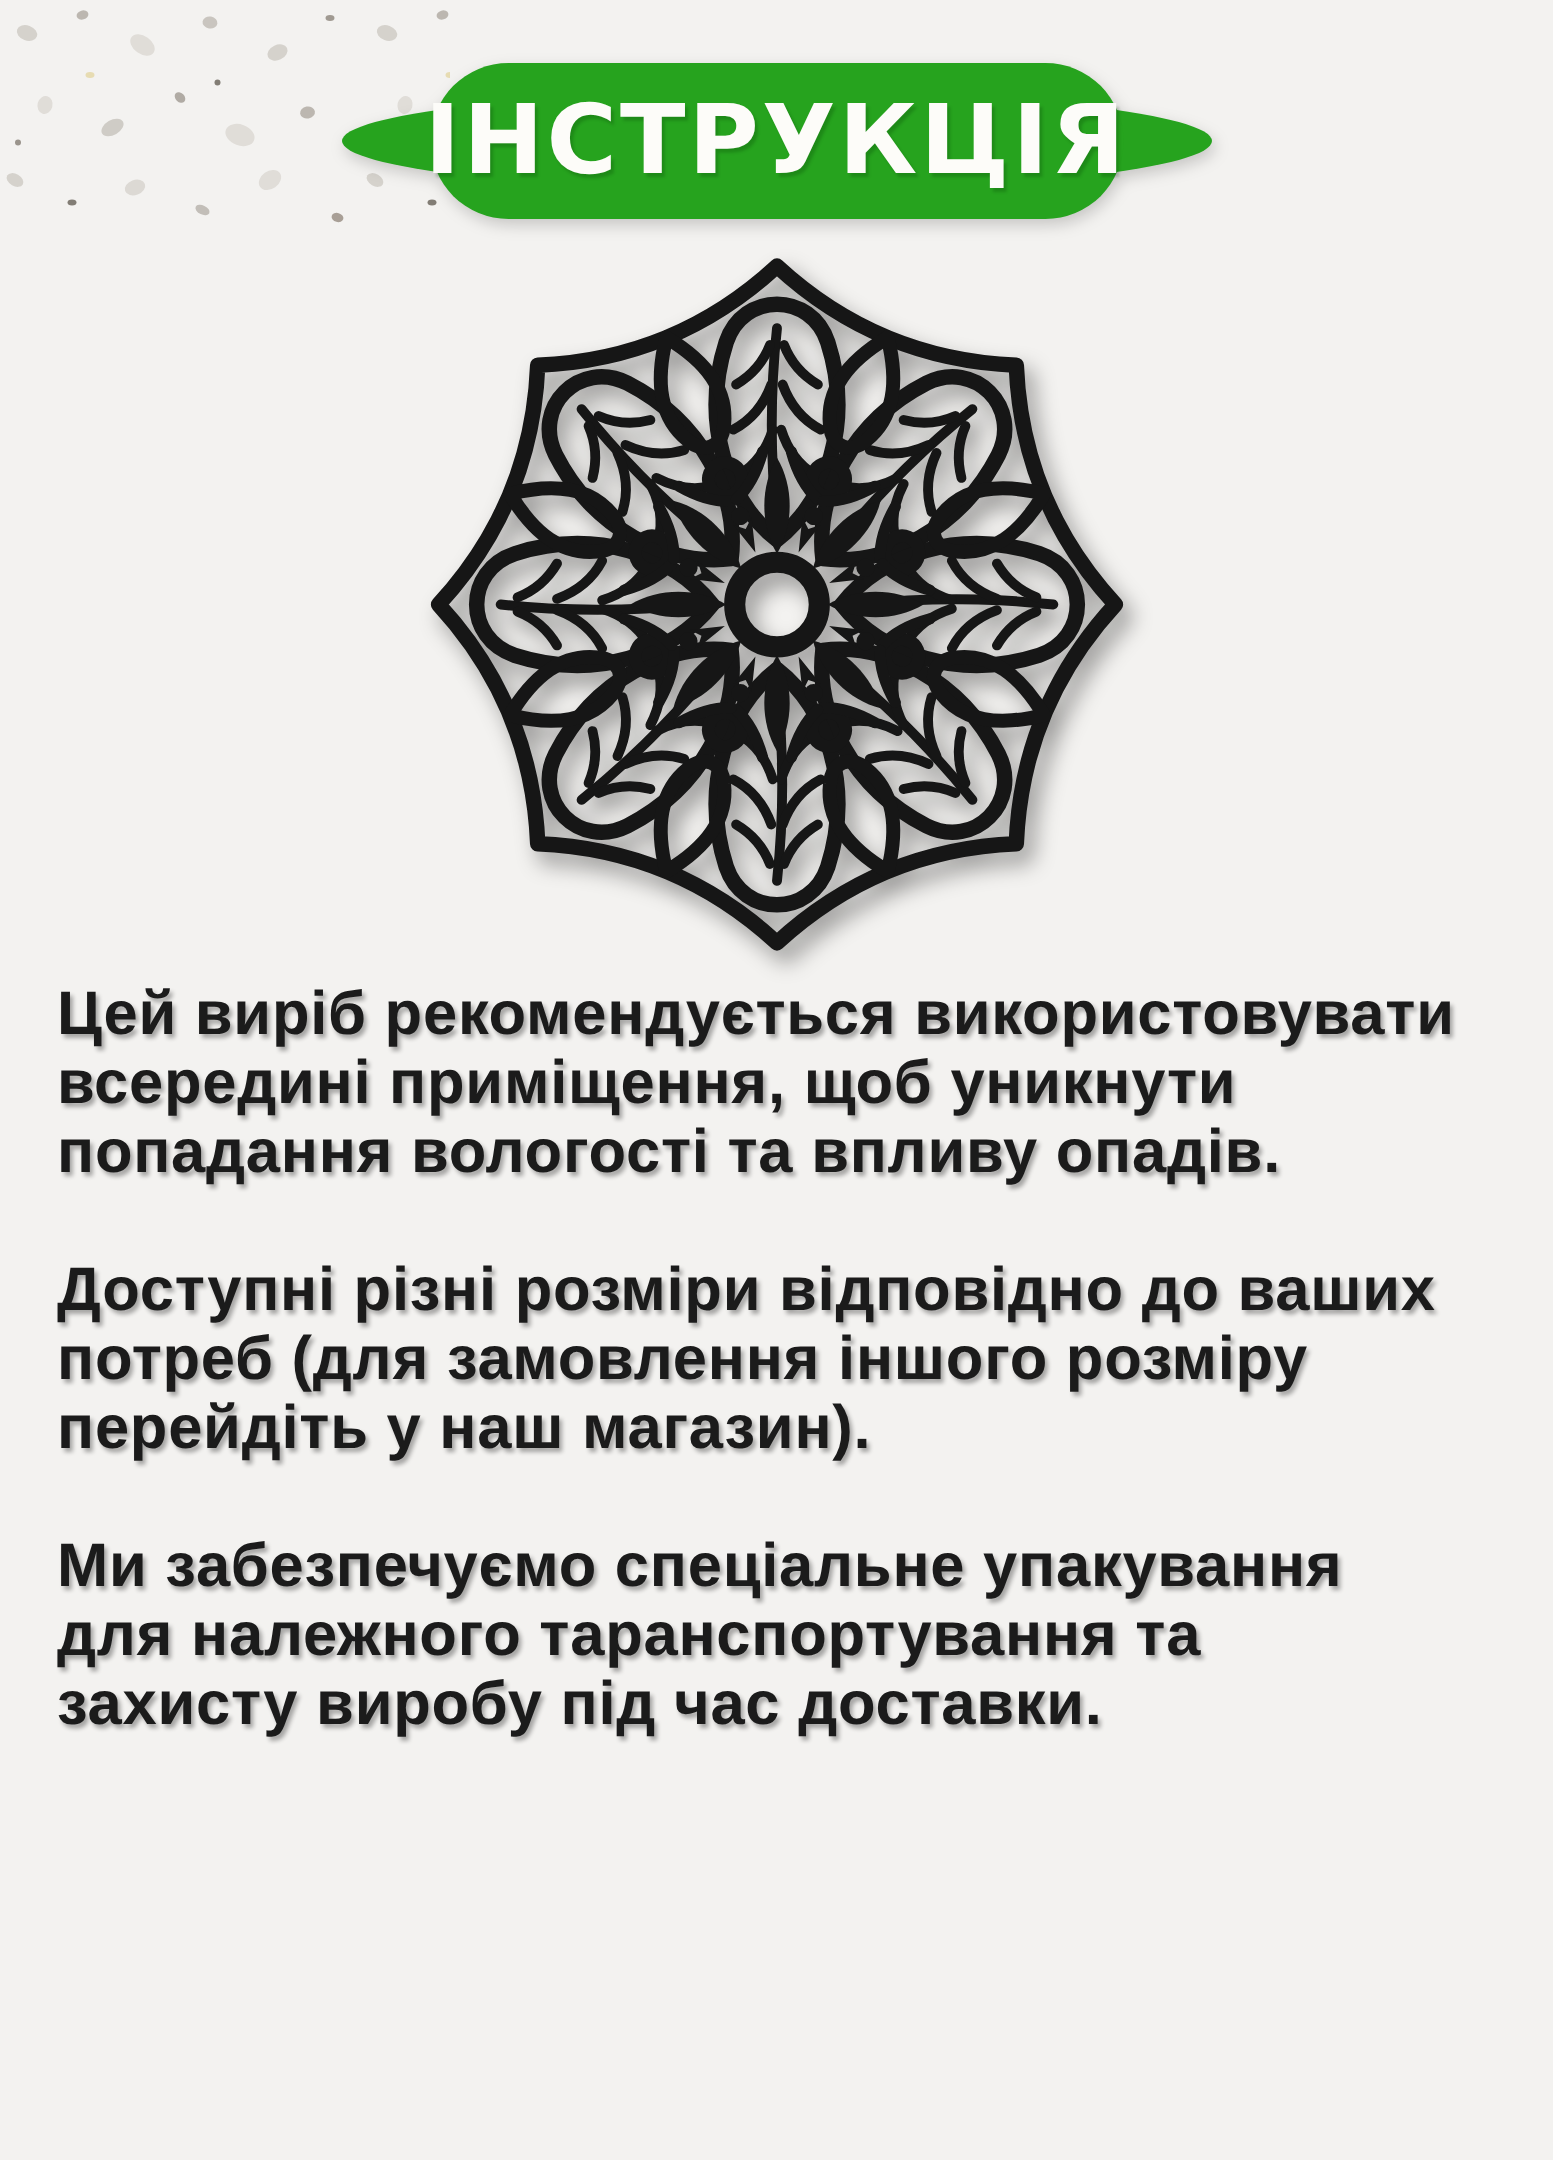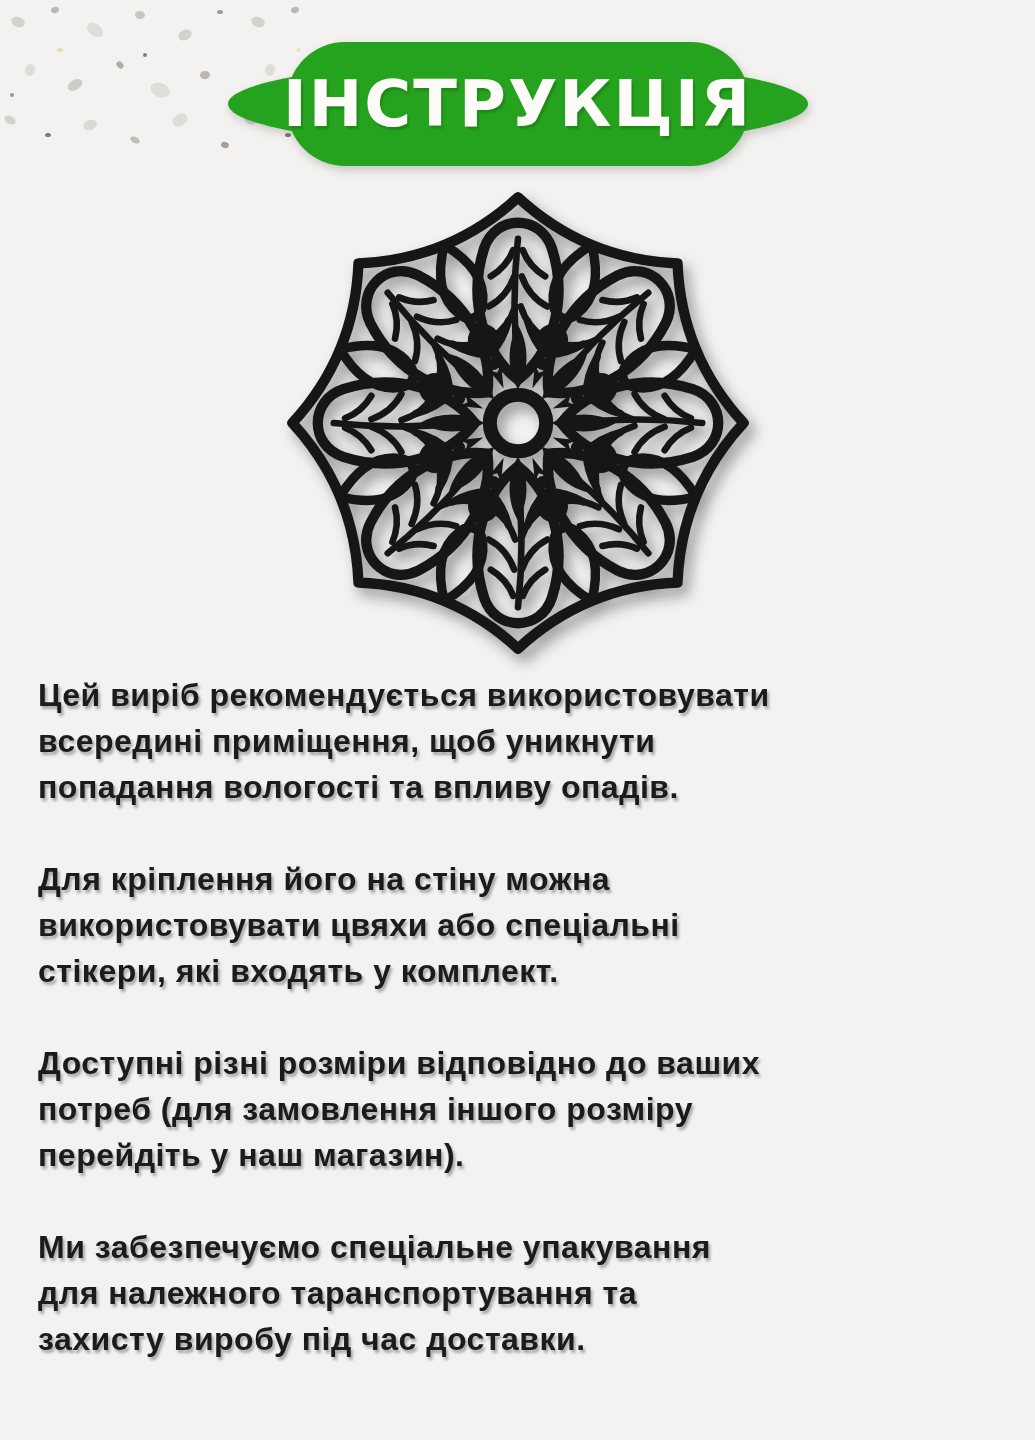--- a/index.html
+++ b/index.html
@@ -23,21 +23,21 @@
     position: relative;
     z-index: 1;
     width: 100%;
     height: 100%;
   }
 
   
   .badge {
     position: relative;
     width: 580px;
-    height: 124px;
+    height: 104px;
     margin: 42px auto 0;
     filter: drop-shadow(2px 4px 5px rgba(0,0,0,0.18));
   }
   .badge-ellipse {
     position: absolute;
     left: 0; right: 0;
     top: 19px; bottom: 19px;
     background: var(--green, #26a31e);
     border-radius: 50%;
   }
@@ -75,21 +75,21 @@
     filter: drop-shadow(6px 8px 7px rgba(0,0,0,0.38));
   }
 
   
   .text-block {
     margin-top: 14px;
     padding: 0 38px;
   }
   .text-block p {
     margin: 0 0 46px 0;
-    font-size: 32px;
+    font-size: 41px;
     line-height: 46px;
     font-weight: bold;
     color: var(--body, #1b1b1b);
     white-space: pre-line;
     text-shadow: 2px 3px 3px rgba(0,0,0,0.32);
     letter-spacing: 0.5px;
   }
 </style>
 </head>
 <body>
@@ -206,23 +206,20 @@
       <use href="#spike" transform="rotate(247.5)"></use>
       <use href="#spike" transform="rotate(292.5)"></use>
       <use href="#spike" transform="rotate(337.5)"></use>
     </svg>
   </div>
 
   <div class="text-block">
     <p>Цей виріб рекомендується використовувати
 всередині приміщення, щоб уникнути
 попадання вологості та впливу опадів.</p>
-    <p>Для кріплення його на стіну можна
-використовувати цвяхи або спеціальні
-стікери, які входять у комплект.</p>
     <p>Доступні різні розміри відповідно до ваших
 потреб (для замовлення іншого розміру
 перейдіть у наш магазин).</p>
     <p>Ми забезпечуємо спеціальне упакування
 для належного таранспортування та
 захисту виробу під час доставки.</p>
   </div>
 
 </div>
 

